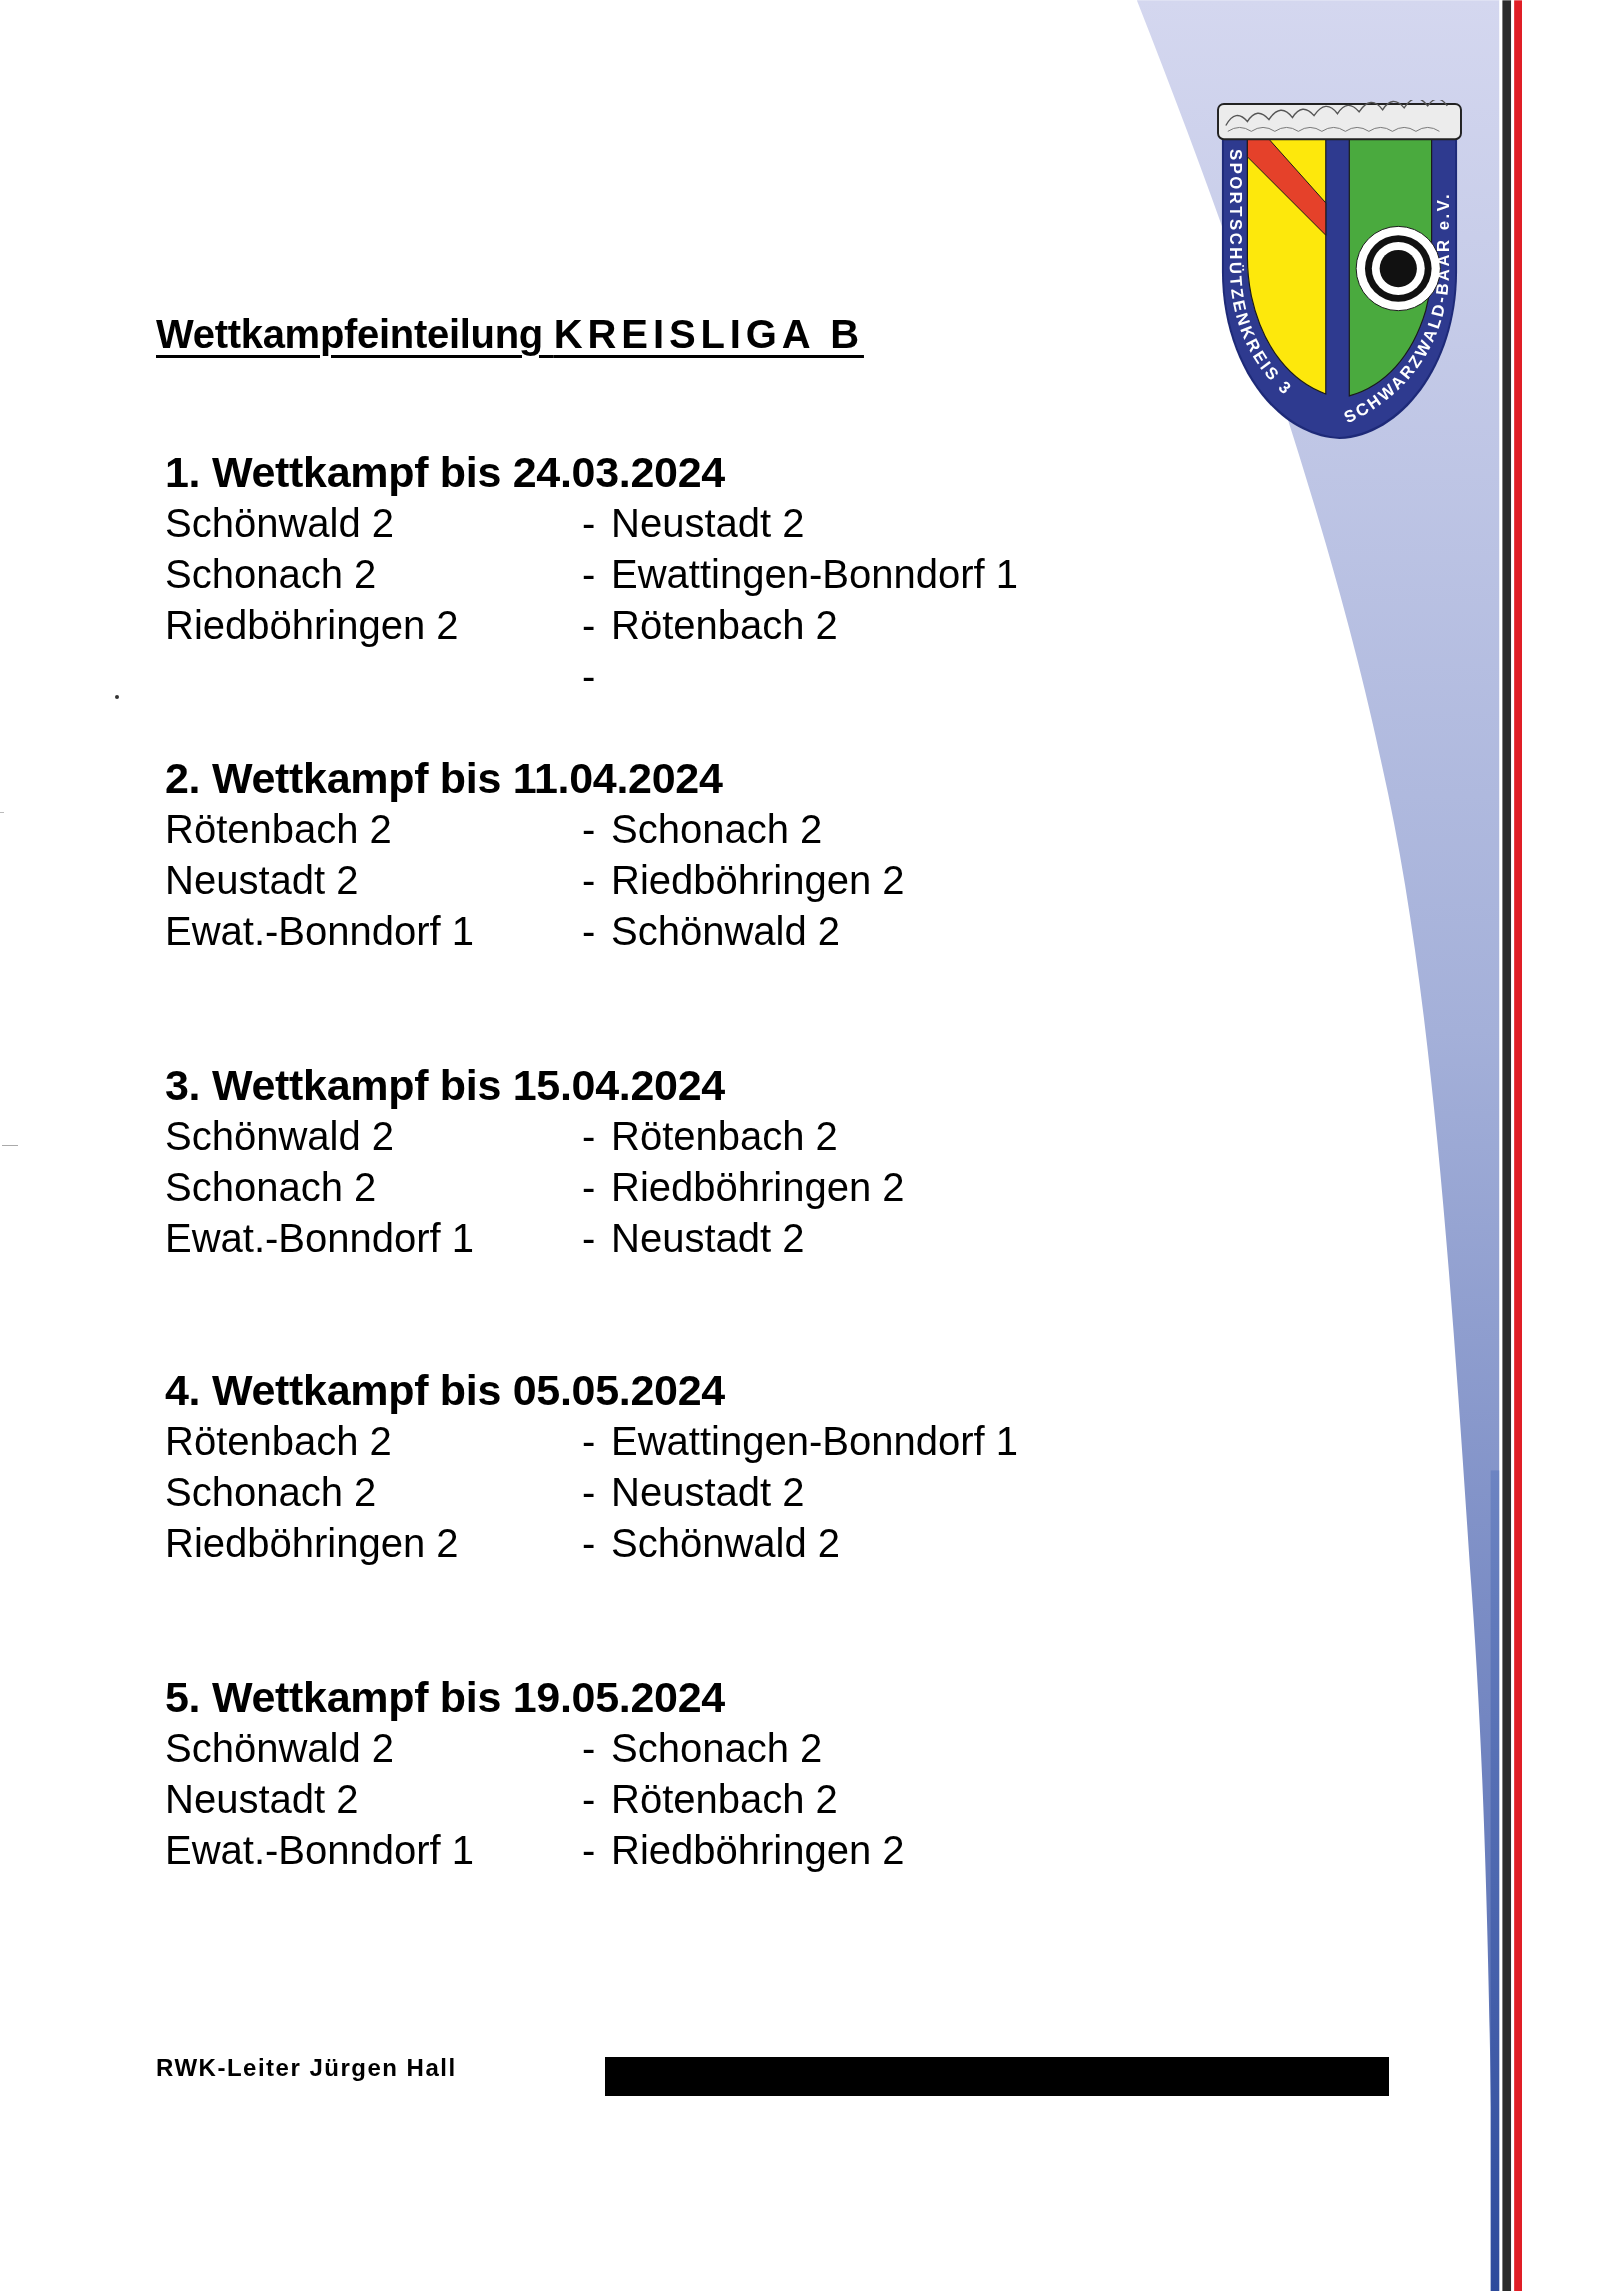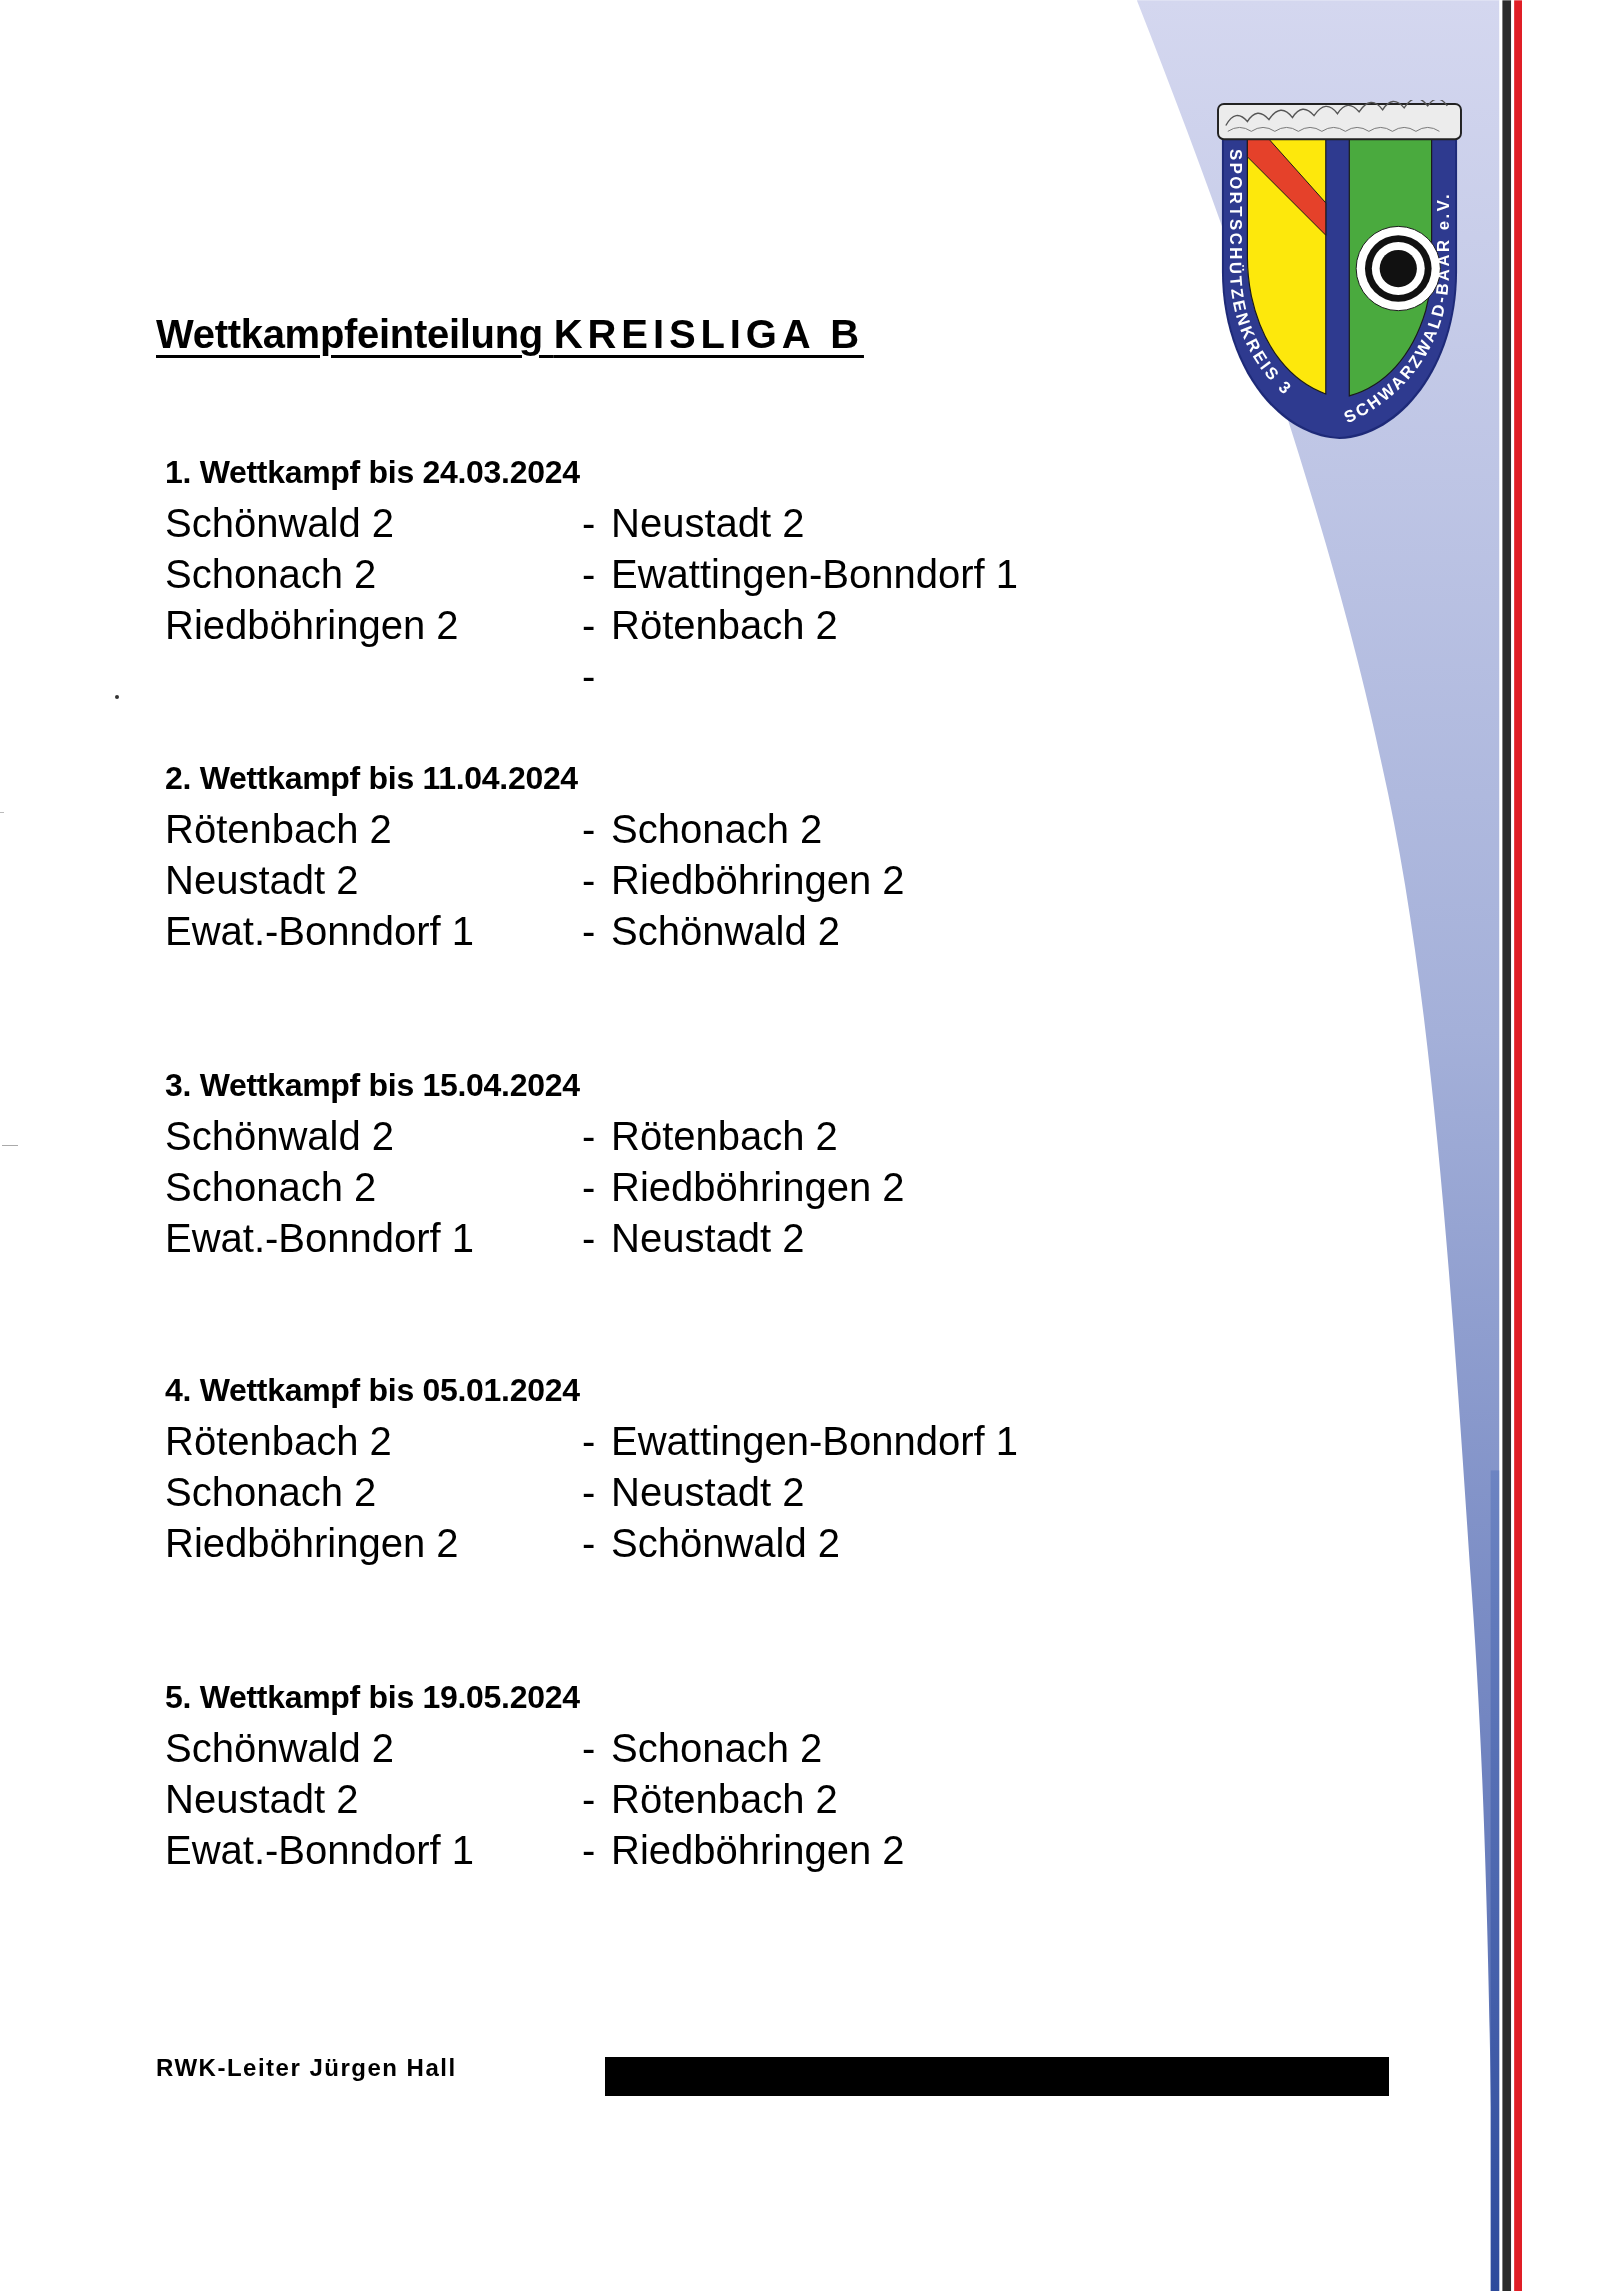--- a/index.html
+++ b/index.html
@@ -8,21 +8,21 @@
   .deco { position: absolute; left: 0; top: 0; width: 1620px; height: 2292px; pointer-events: none; }
   .logo { position: absolute; left: 1204px; top: 100px; width: 271px; height: 339px; }
   .title {
     position: absolute; left: 156px; top: 312px;
     font-family: "Liberation Sans", sans-serif; font-weight: bold; font-size: 40px;
     text-decoration: underline; text-decoration-thickness: 2.9px; text-underline-offset: 6.9px;
     white-space: nowrap; letter-spacing: -0.3px;
   }
   .title .spaced { letter-spacing: 4.9px; }
   .round { position: absolute; left: 165px; width: 882px; }
-  .round-heading { font-weight: bold; font-size: 32px; height: 51px; line-height: 51px; letter-spacing: -0.3px; white-space: nowrap; }
+  .round-heading { font-weight: bold; font-size: 43px; height: 51px; line-height: 51px; letter-spacing: -0.3px; white-space: nowrap; }
   .match { position: relative; height: 51px; line-height: 51px; font-size: 40px; white-space: nowrap; }
   .match .home { position: absolute; left: 0; top: 0; }
   .match .sep { position: absolute; left: 417px; top: 0; }
   .match .away { position: absolute; left: 446px; top: 0; }
   .footer-label {
     position: absolute; left: 156px; top: 2054px; font-weight: bold; font-size: 24px;
     letter-spacing: 1.5px; white-space: nowrap;
   }
   .redaction { position: absolute; left: 605px; top: 2057px; width: 784px; height: 39px; background: #000; }
   .specks .s { position: absolute; background: #333; }
@@ -153,21 +153,21 @@
     <span class="away">Riedböhringen 2</span>
   </div>
   <div class="match">
     <span class="home">Ewat.-Bonndorf 1</span>
     <span class="sep">-</span>
     <span class="away">Neustadt 2</span>
   </div>
 </div>
 
 <div class="round" style="top:1365px;">
-  <div class="round-heading">4. Wettkampf bis 05.01.2024</div>
+  <div class="round-heading">4. Wettkampf bis 05.05.2024</div>
   <div class="match">
     <span class="home">Rötenbach 2</span>
     <span class="sep">-</span>
     <span class="away">Ewattingen-Bonndorf 1</span>
   </div>
   <div class="match">
     <span class="home">Schonach 2</span>
     <span class="sep">-</span>
     <span class="away">Neustadt 2</span>
   </div>

